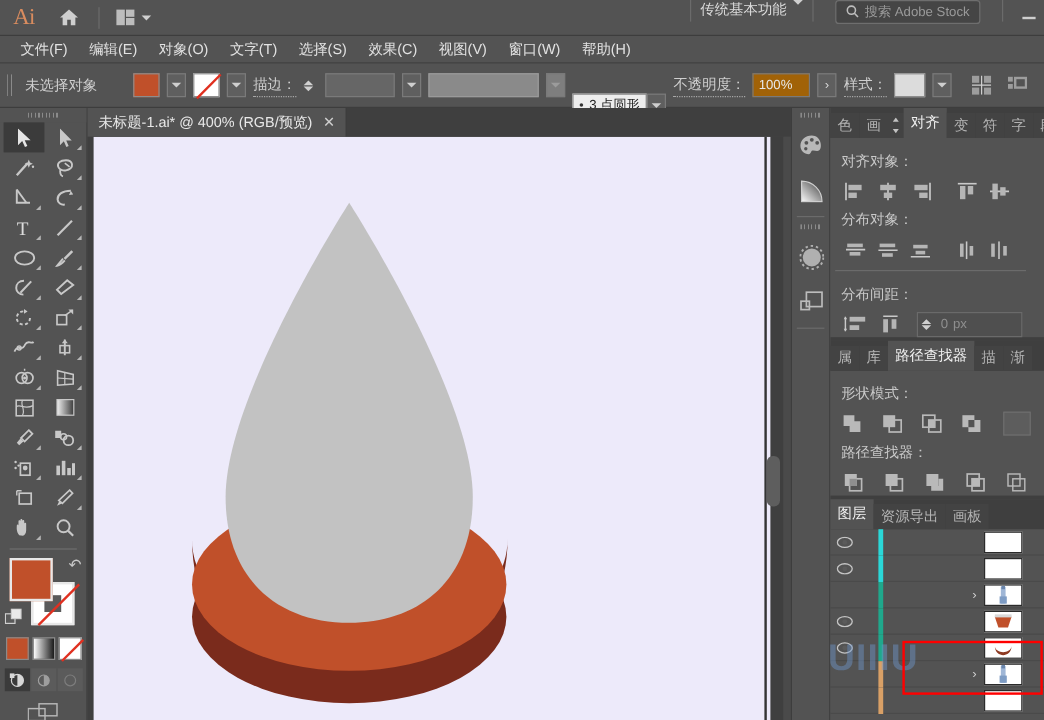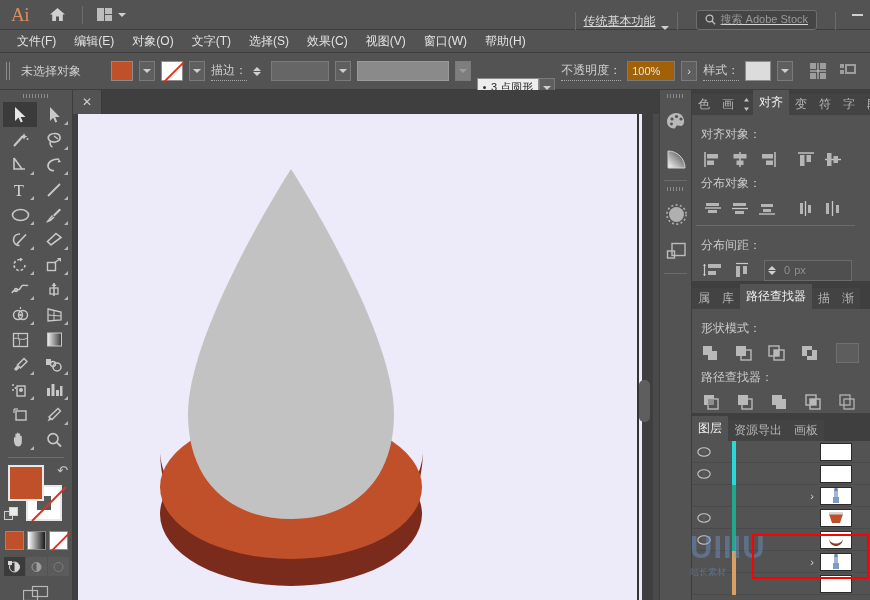--- a/index.html
+++ b/index.html
@@ -26,21 +26,21 @@
     font-family: "Liberation Serif", serif;
   }
   .home-icon { width: 34px; height: 30px; display: flex; align-items: center; justify-content: center; }
   .tb-sep { width: 1px; height: 18px; background: #6b6b6b; margin: 0 8px; }
   .arrange-btn { display: flex; align-items: center; gap: 6px; padding: 0 6px; height: 22px; }
   .arrange-grid { display: grid; grid-template-columns: 7px 7px; grid-template-rows: 6px 6px; gap: 1px; }
   .arrange-grid i { background: #bdbdbd; display: block; }
   .arrange-grid i.tall { grid-row: span 2; }
   .caret { width: 0; height: 0; border-left: 4px solid transparent; border-right: 4px solid transparent;
            border-top: 4px solid #cfcfcf; }
-  .topbar-right { margin-left: auto; display: flex; align-items: flex-end; height: 30px; text-decoration: underline; }
+  .topbar-right { margin-left: auto; display: flex; align-items: flex-start; height: 30px; }
   .workspace-label { font-size: 12px; color: #dcdcdc; padding-right: 5px; }
   .search-box {
     display: flex; align-items: center; gap: 5px;
     background: #454545; border: 1px solid #6e6e6e; border-radius: 3px;
     height: 20px; padding: 0 8px; margin: 0 10px;
   }
   .search-box .ph { color: #9a9a9a; font-size: 11px; }
   .win-min { width: 26px; height: 30px; display:flex; align-items:center; justify-content:center; }
   .win-min .bar { width: 11px; height: 2px; background: #cfcfcf; }
 
@@ -609,20 +609,21 @@
     <div class="screen-row">
       <svg width="26" height="17" viewBox="0 0 26 17">
           <rect x="0.5" y="5.5" width="14" height="10" fill="none" stroke="#b8b8b8" stroke-width="1.2"></rect>
           <rect x="9.5" y="1.5" width="15" height="10" fill="none" stroke="#b8b8b8" stroke-width="1.2"></rect>
         </svg>
     </div>
   </div>
 
   <div class="tabbar">
     <div class="doc-tab">
+      <span>未标题-1.ai* @ 400% (RGB/预览)</span>
       <span class="close">✕</span>
     </div>
   </div>
 
   <div class="canvas-wrap">
     <div class="canvas-inner">
       <svg class="art" width="564" height="486" viewBox="0 0 564 486">
 
         <path d="M82 335 C82 420 152 470 212 470 C272 470 345 420 345 335 C345 390 280 420 212 420 C146 420 82 390 82 335 Z" fill="#7a2b1c"></path>
         <ellipse cx="213" cy="400" rx="131" ry="72" fill="#7a2b1c"></ellipse>
@@ -1004,18 +1005,17 @@
         <div class="ly-mid"></div>
         <div class="ly-arrow"></div>
         <div class="ly-thumb"></div>
         <div class="ly-target"></div>
       </div>
     </div>
   </div>
 
   <div class="watermark">
     <div>UIIIU</div>
-    <div class="sub">站长素材</div>
   </div>
 
   <div class="red-box"></div>
 
 </div>
 
 </body></html>

